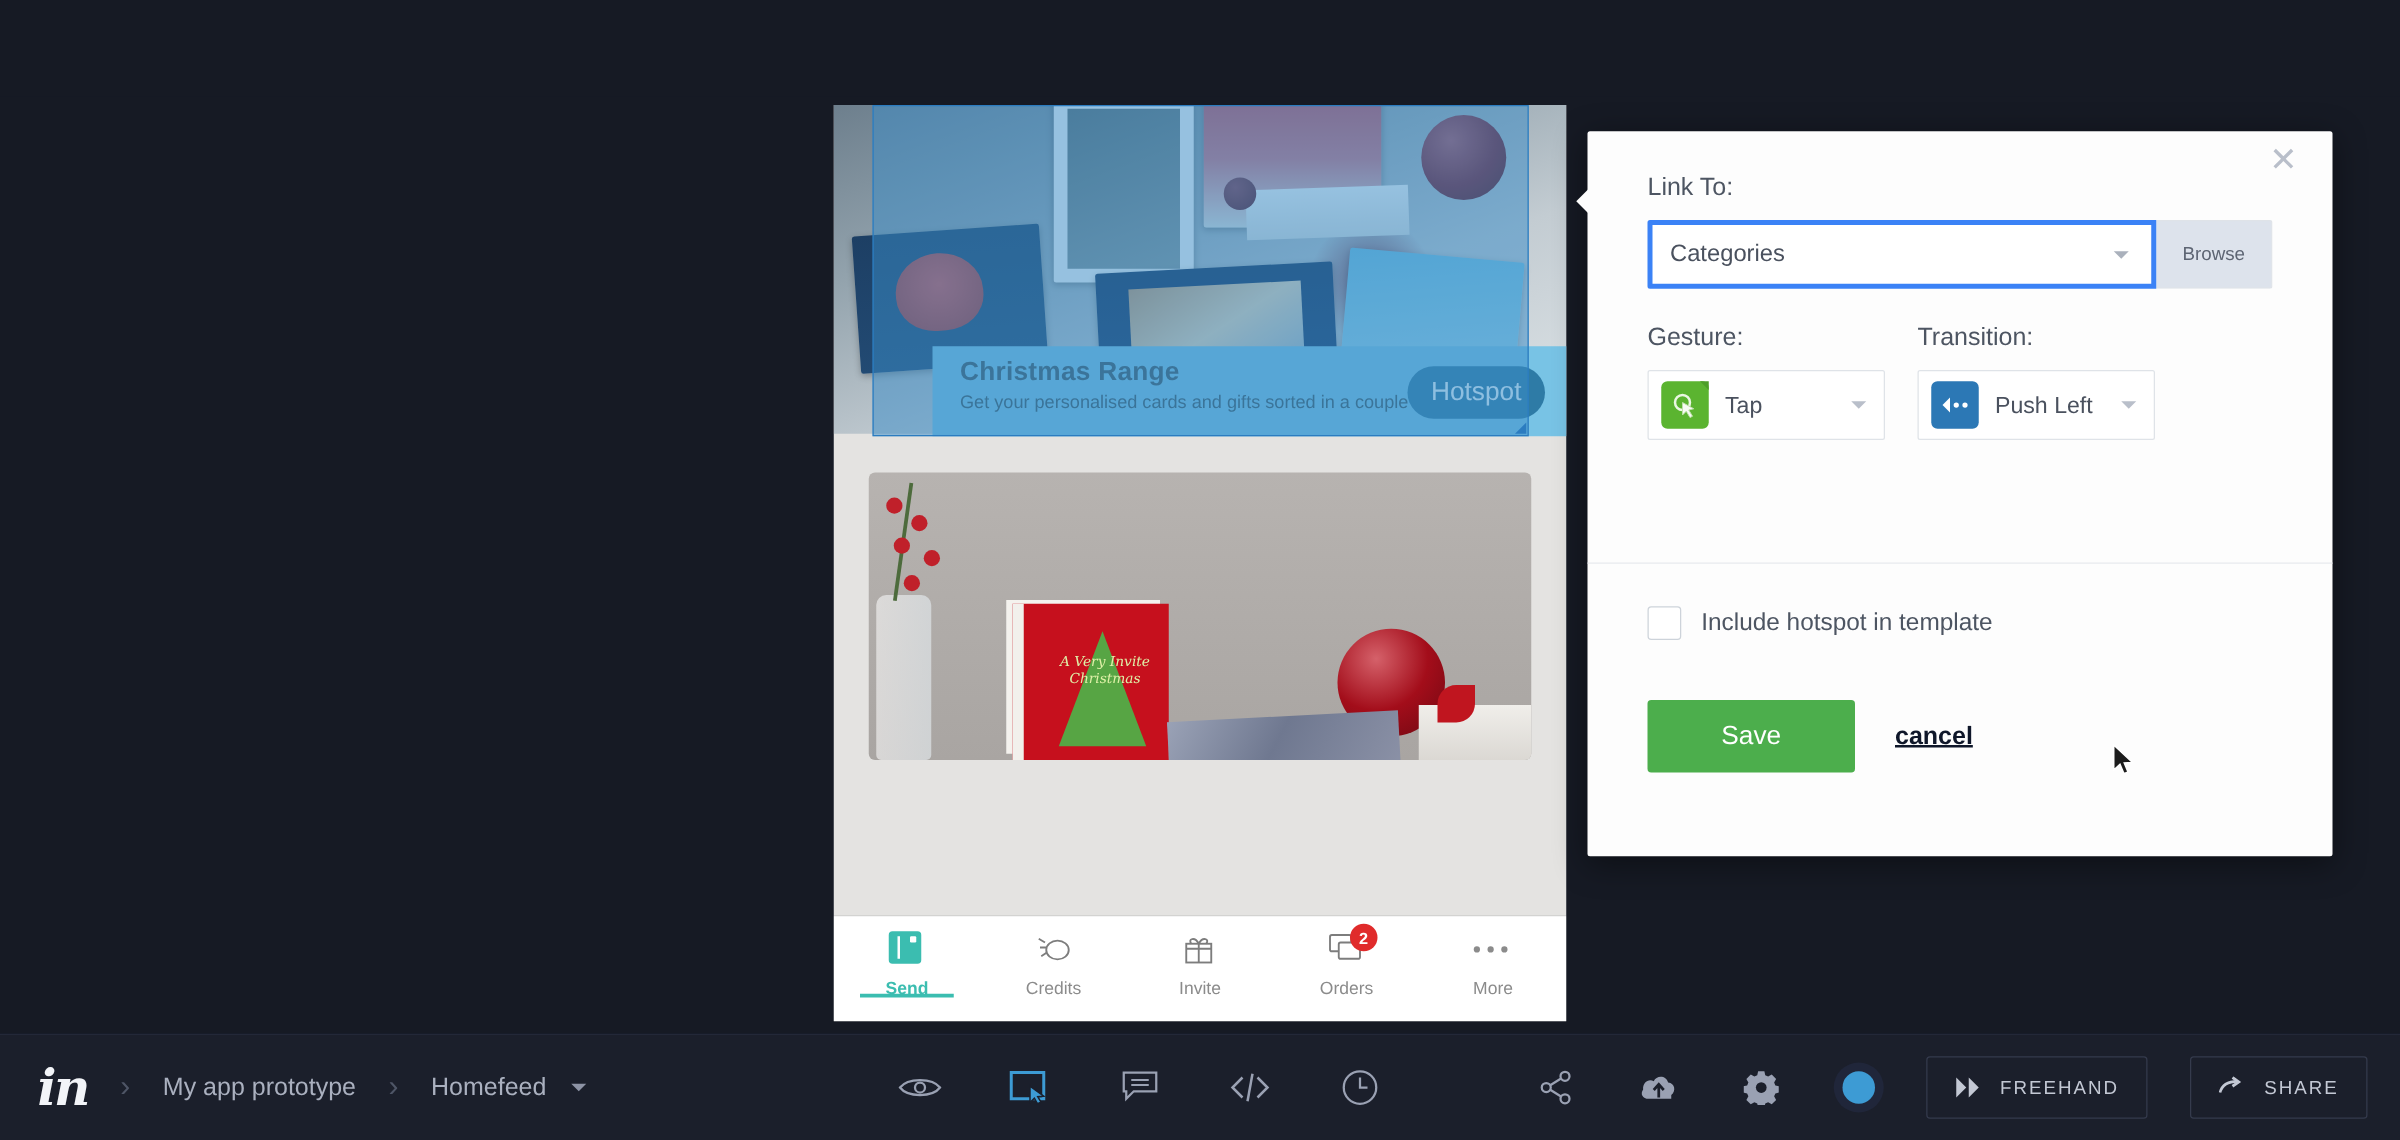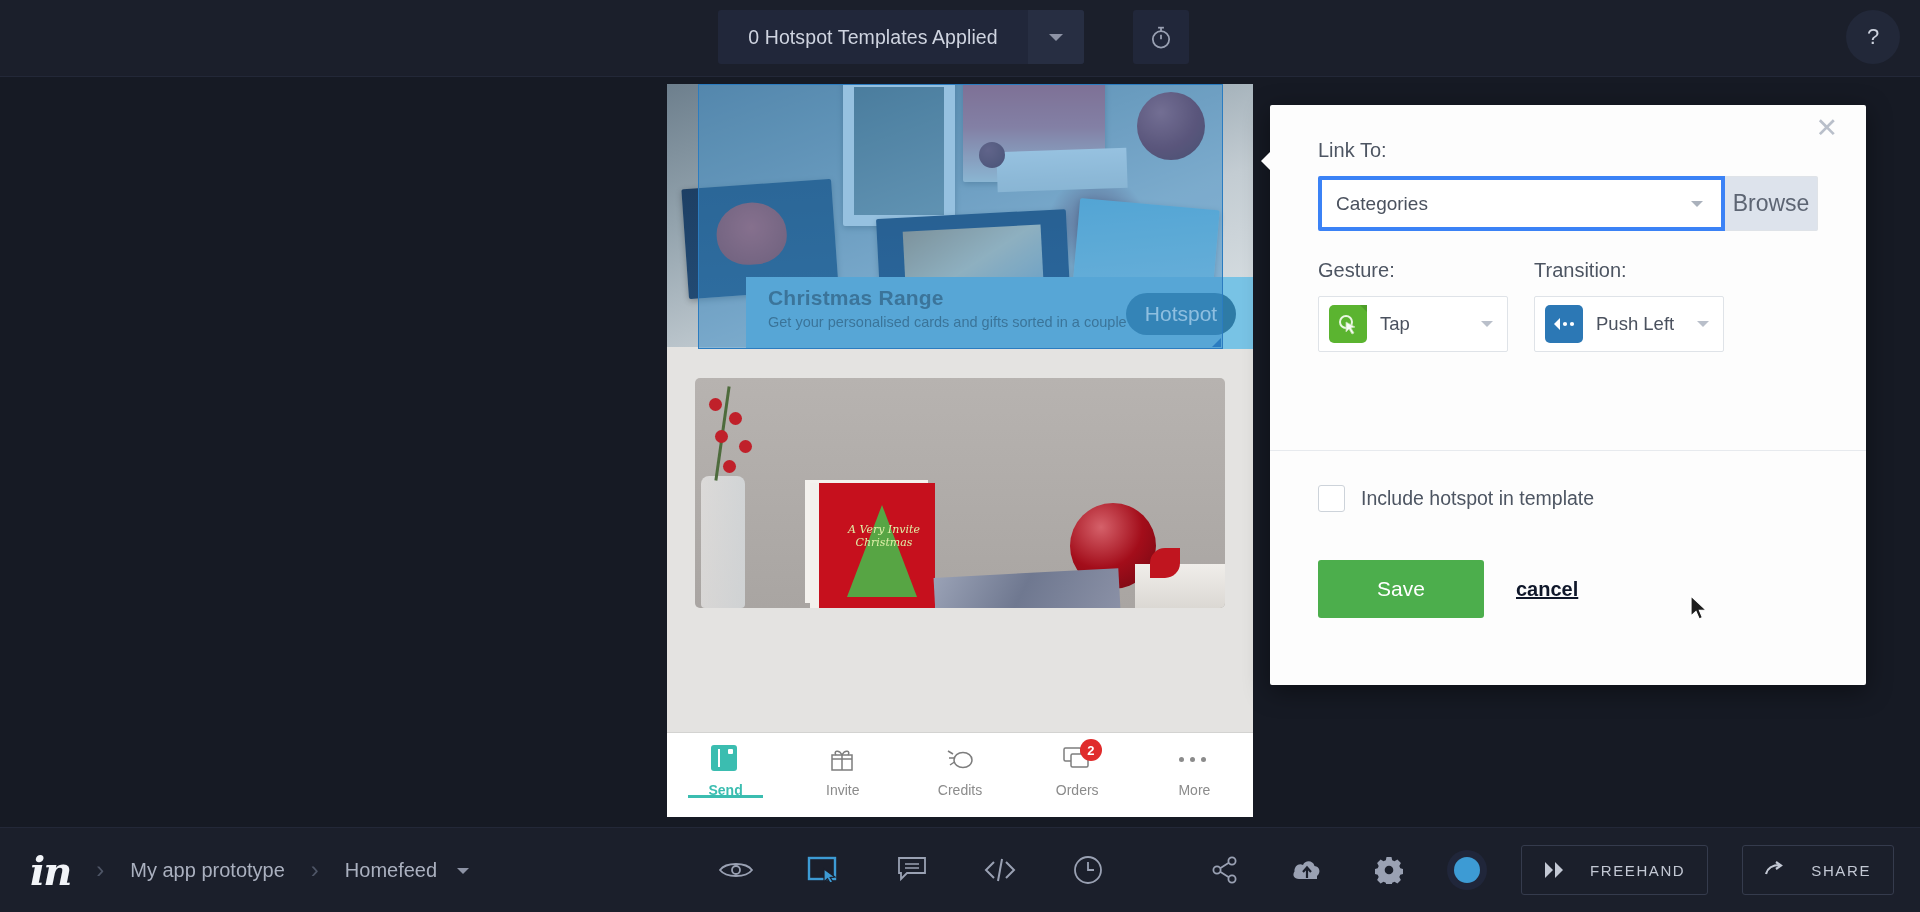--- a/index.html
+++ b/index.html
@@ -311,21 +311,21 @@
     width: 0; height: 0;
     border-left: 6px solid transparent;
     border-right: 6px solid transparent;
     border-top: 6px solid #aab1bc;
   }
   .browse-btn {
     width: 93px; background: #dde3ec;
     border: 1px solid #dfe3e8; border-left: none;
     border-radius: 0 2px 2px 0;
     display: flex; align-items: center; justify-content: center;
-    color: #5d6573; font-size: 23px;
+    color: #5d6573; font-size: 15px;
   }
   .two-col { display: flex; gap: 26px; margin-top: 28px; }
   .col { }
   .gesture-box, .transition-box {
     width: 190px; height: 56px;
     border: 1px solid #dfe3e8; background: #fff; border-radius: 2px;
     display: flex; align-items: center; padding: 0 10px;
     position: relative;
   }
   .gesture-box { width: 190px; }
@@ -409,50 +409,29 @@
     position: absolute; right: 26px; display: flex; align-items: center; gap: 34px;
   }
   .avatar-ring {
     width: 40px; height: 40px; border-radius: 50%;
     background: #20263a;
     display:flex; align-items:center; justify-content:center;
   }
   .avatar-dot { width: 26px; height: 26px; border-radius: 50%; background: #3d9bd4; }
   .outline-btn {
     height: 50px; padding: 0 22px; border: 1px solid #353b4d;
-    border-radius: 3px; display: flex; align-items: center; gap: 24px;
+    border-radius: 3px; display: flex; align-items: center; gap: 14px;
     color: #c3c8d4; font-size: 15px; letter-spacing: 1.6px; cursor: pointer;
   }
 </style>
 </head>
 <body>
 
 <div id="app">
 
-  <div class="topbar">
-    <div class="hotspot-pill">
-      <div class="hotspot-pill-label">0 Hotspot Templates Applied</div>
-      <div class="hotspot-pill-caret">
-        <span class="caret-down"></span>
-      </div>
-    </div>
-
-    <div class="timer-btn">
-      <svg width="28" height="28" viewBox="0 0 24 24" fill="none" stroke="#9aa1b3" stroke-width="1.5">
-        <circle cx="12" cy="14" r="7"></circle>
-        <path d="M12 14v-4"></path>
-        <path d="M9.5 4h5"></path>
-        <path d="M12 4v3"></path>
-      </svg>
-    </div>
-
-    <div class="help-btn">
-      <span>?</span>
-    </div>
-  </div>
 
   <div class="canvas">
     <div class="device">
 
       <div class="photo-top">
         <div class="pt-frame1 pt-card"></div>
         <div class="pt-frame2 pt-card"></div>
         <div class="pt-stack"></div>
         <div class="pt-bauble"></div>
         <div class="pt-bauble2"></div>
@@ -502,37 +481,37 @@
 
         <div class="tab active">
           <div class="tab-icon">
             <div class="send-icon"></div>
           </div>
           <span class="tab-label">Send</span>
         </div>
 
         <div class="tab">
           <div class="tab-icon">
+            <svg width="30" height="28" viewBox="0 0 30 28" fill="none" stroke="#7d7d7d" stroke-width="1.5">
+              <ellipse cx="18" cy="15" rx="9" ry="7.5"></ellipse>
+              <path d="M3 6 L8 9 M4 13 L9 13 M5 20 L9.5 17"></path>
+            </svg>
+          </div>
+          <span class="tab-label">Credits</span>
+        </div>
+
+        <div class="tab">
+          <div class="tab-icon">
             <svg width="28" height="28" viewBox="0 0 28 28" fill="none" stroke="#7d7d7d" stroke-width="1.5">
               <rect x="4" y="10" width="20" height="15"></rect>
               <path d="M4 14h20 M14 10v15"></path>
               <path d="M14 10c-3-6-9-4-6 0 M14 10c3-6 9-4 6 0"></path>
             </svg>
           </div>
           <span class="tab-label">Invite</span>
-        </div>
-
-        <div class="tab">
-          <div class="tab-icon">
-            <svg width="30" height="28" viewBox="0 0 30 28" fill="none" stroke="#7d7d7d" stroke-width="1.5">
-              <ellipse cx="18" cy="15" rx="9" ry="7.5"></ellipse>
-              <path d="M3 6 L8 9 M4 13 L9 13 M5 20 L9.5 17"></path>
-            </svg>
-          </div>
-          <span class="tab-label">Credits</span>
         </div>
 
         <div class="tab">
           <div class="tab-icon">
             <svg width="30" height="26" viewBox="0 0 30 26" fill="none" stroke="#7d7d7d" stroke-width="1.5">
               <rect x="2" y="3" width="17" height="13" rx="1.5"></rect>
               <rect x="9" y="9" width="17" height="13" rx="1.5" fill="#fff"></rect>
             </svg>
           </div>
           <span class="badge">2</span>

